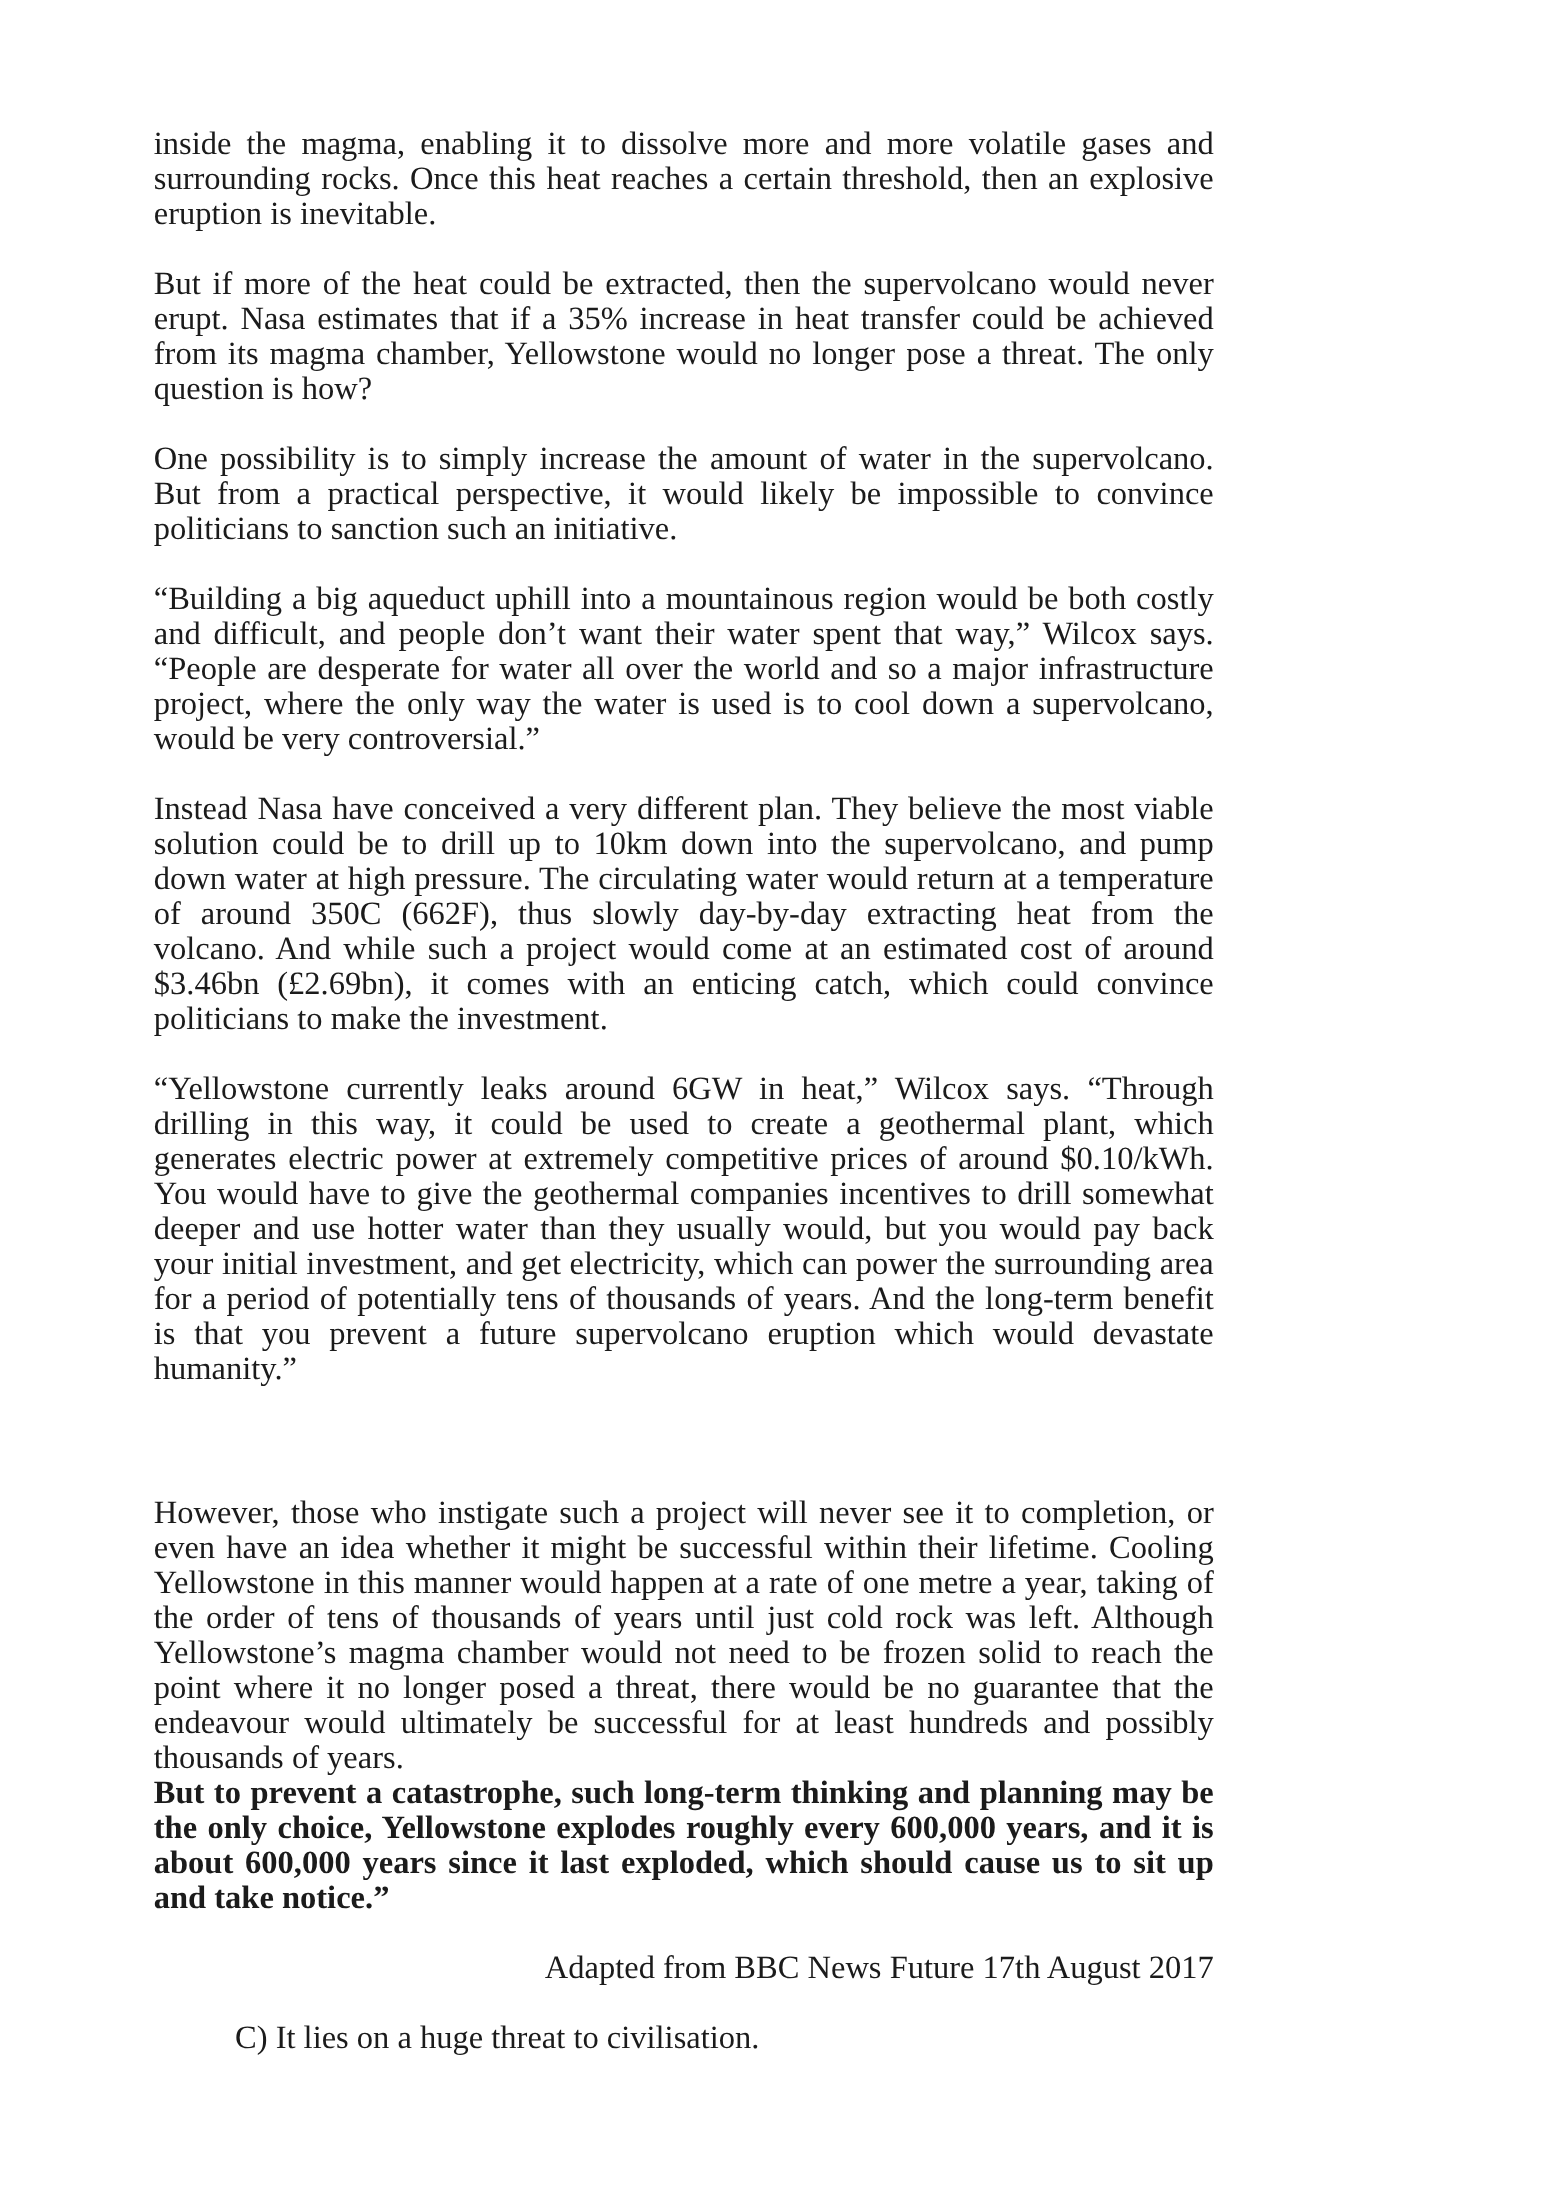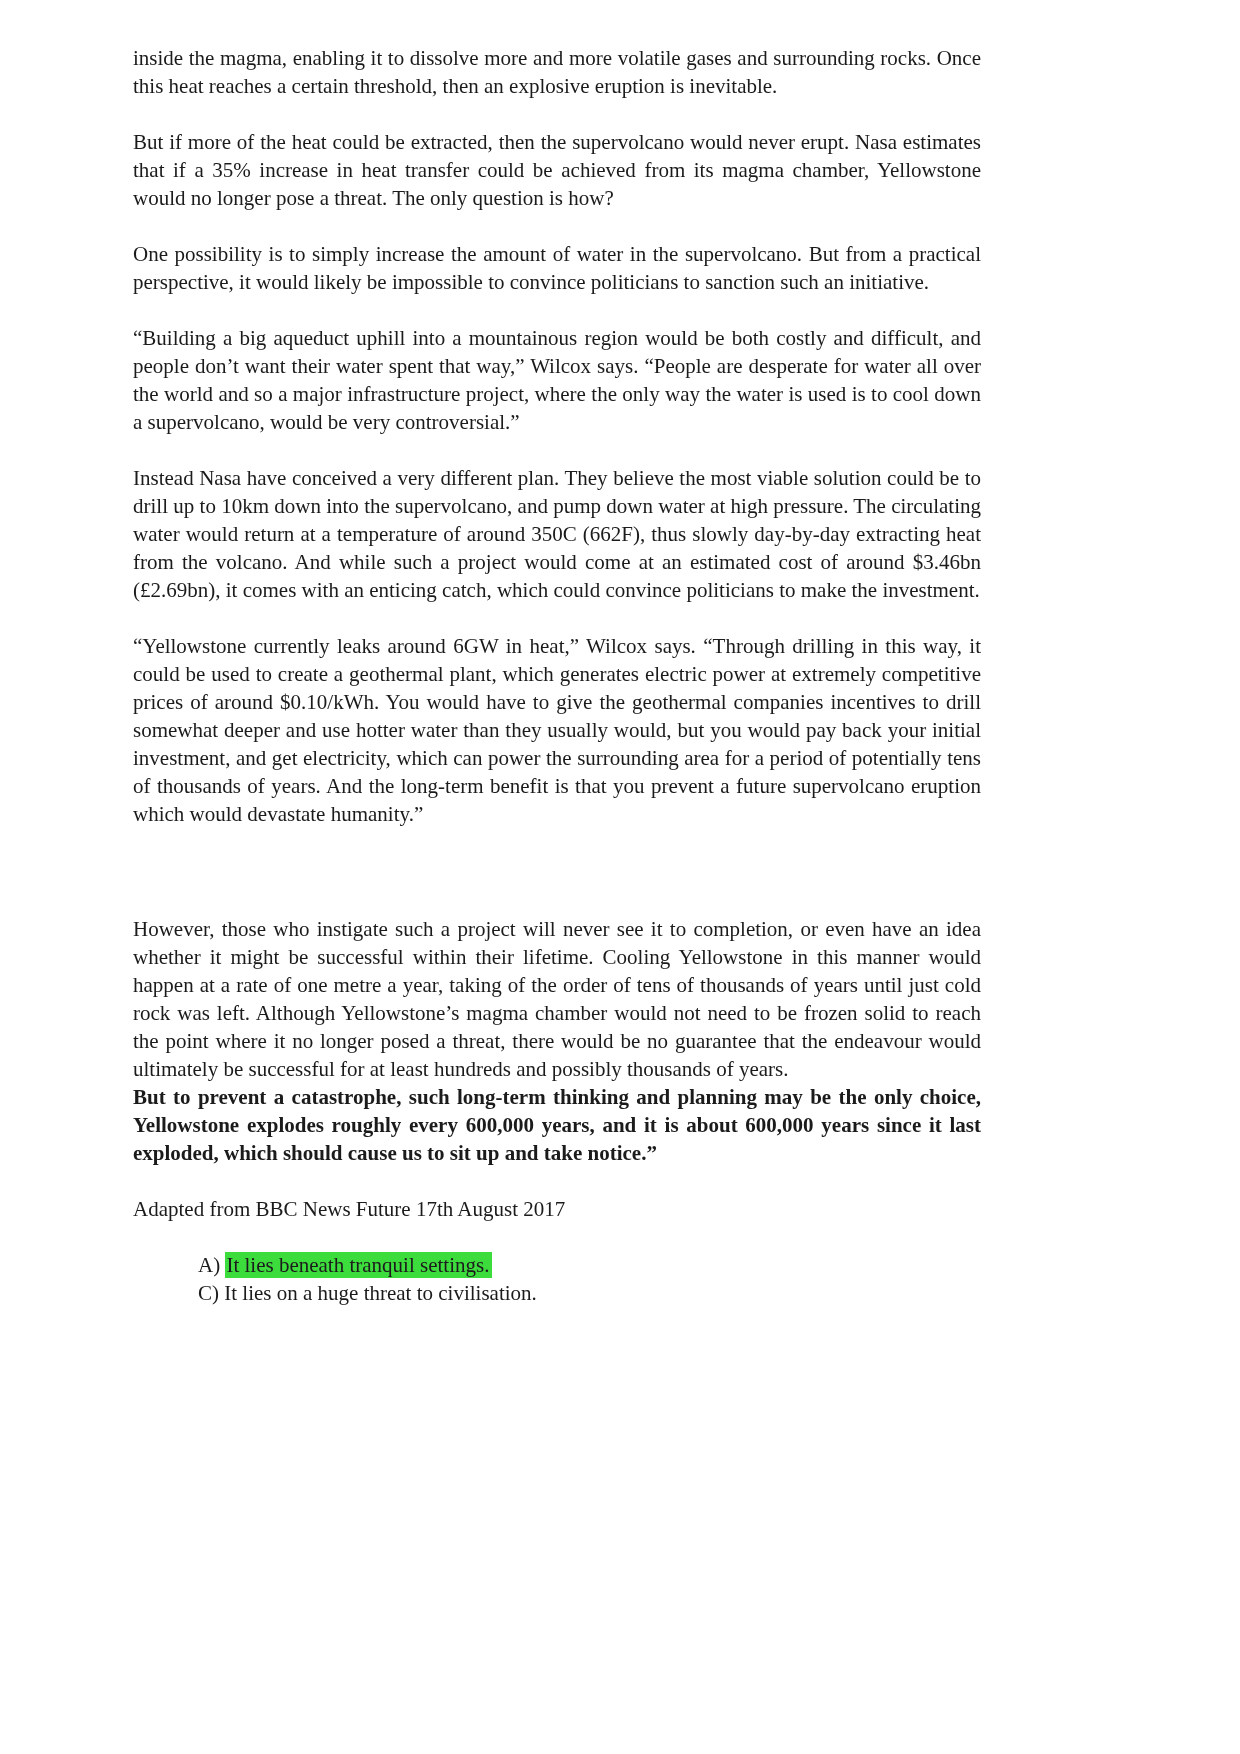--- a/index.html
+++ b/index.html
@@ -20,39 +20,39 @@
   }
   .page {
     width: 1240px;
     height: 1754px;
     background: var(--page-bg);
     position: relative;
   }
   .content {
     position: absolute;
     top: 0;
-    left: 133px;
+    left: 123px;
     width: 848px;
-    padding-top: 44px;
-    font-size: 21px;
+    padding-top: 101px;
+    font-size: 26px;
     line-height: 28px;
   }
   .para {
     text-align: justify;
     margin: 0 0 28px 0;
   }
   .para.tight {
     margin-top: -28px;
     font-weight: bold;
   }
   .para.gap-large {
     margin-top: 87px;
   }
   .attribution {
-    text-align: left;
+    text-align: right;
     margin: 0 0 28px 0;
   }
   .question-stem {
     text-align: left;
     margin: 0;
   }
   .options {
     margin: 0;
   }
   .option {
@@ -78,19 +78,18 @@
         <p class="para">Instead Nasa have conceived a very different plan. They believe the most viable solution could be to drill up to 10km down into the supervolcano, and pump down water at high pressure. The circulating water would return at a temperature of around 350C (662F), thus slowly day-by-day extracting heat from the volcano. And while such a project would come at an estimated cost of around $3.46bn (£2.69bn), it comes with an enticing catch, which could convince politicians to make the investment.</p>
         <p class="para">“Yellowstone currently leaks around 6GW in heat,” Wilcox says. “Through drilling in this way, it could be used to create a geothermal plant, which generates electric power at extremely competitive prices of around $0.10/kWh. You would have to give the geothermal companies incentives to drill somewhat deeper and use hotter water than they usually would, but you would pay back your initial investment, and get electricity, which can power the surrounding area for a period of potentially tens of thousands of years. And the long-term benefit is that you prevent a future supervolcano eruption which would devastate humanity.”</p>
         <p class="para gap-large">However, those who instigate such a project will never see it to completion, or even have an idea whether it might be successful within their lifetime. Cooling Yellowstone in this manner would happen at a rate of one metre a year, taking of the order of tens of thousands of years until just cold rock was left. Although Yellowstone’s magma chamber would not need to be frozen solid to reach the point where it no longer posed a threat, there would be no guarantee that the endeavour would ultimately be successful for at least hundreds and possibly thousands of years.</p>
         <p class="para tight">But to prevent a catastrophe, such long-term thinking and planning may be the only choice, Yellowstone explodes roughly every 600,000 years, and it is about 600,000 years since it last exploded, which should cause us to sit up and take notice.”</p>
       </div>
 
     <p class="attribution">Adapted from BBC News Future 17th August 2017</p>
 
     <div>
       <div class="options">
-          <div class="option"><span class="option-label">A)</span> <span class="option-text highlighted">It lies beneath tranquil settings.</span></div>
           <div class="option"><span class="option-label">C)</span> <span class="option-text">It lies on a huge threat to civilisation.</span></div>
         </div>
     </div>
 
   </div>
 </div>
 
 </body></html>

